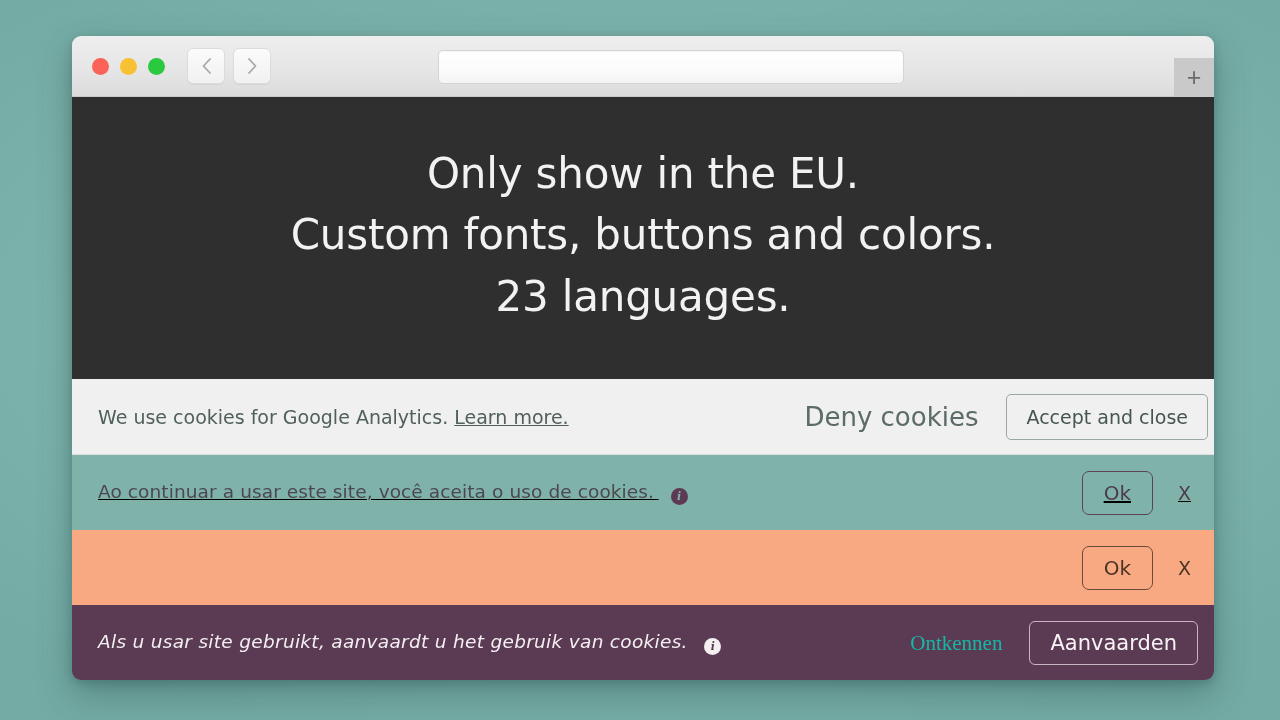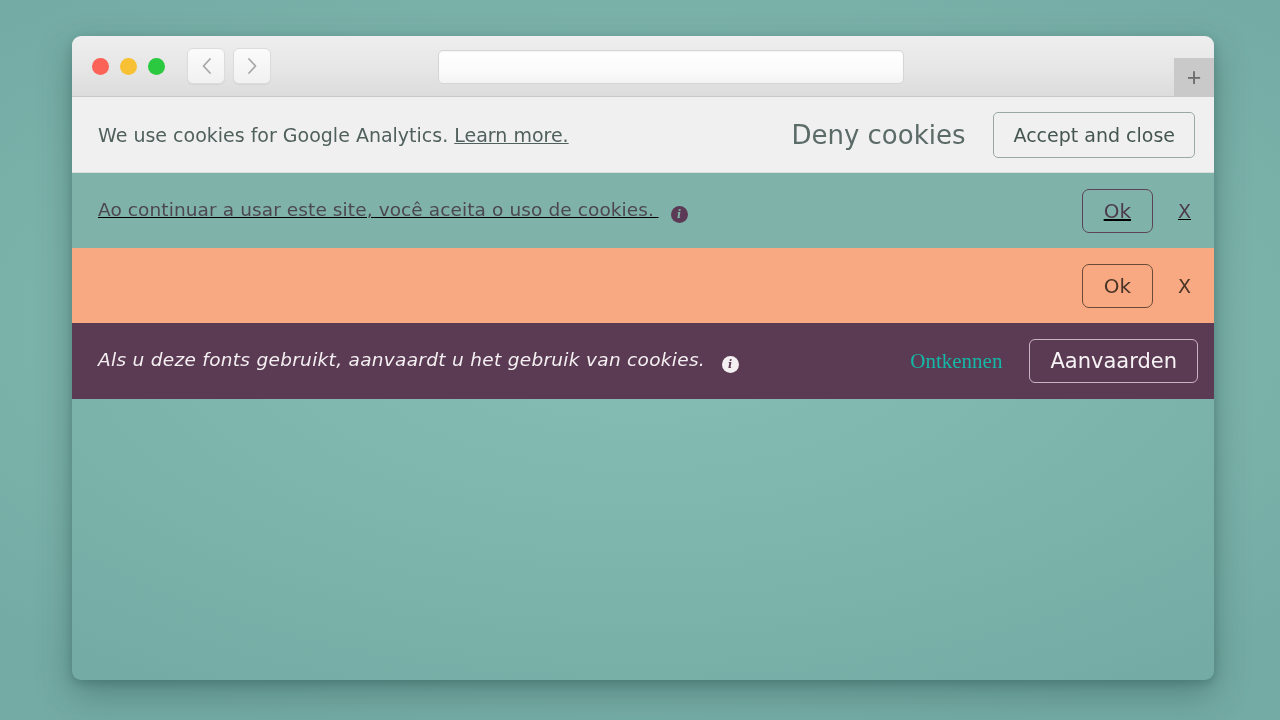--- a/index.html
+++ b/index.html
@@ -181,21 +181,21 @@
     margin-right: 28px;
   }
   .accept-btn {
     font-family: "DejaVu Sans", sans-serif;
     font-size: 19px;
     color: #44564f;
     background: transparent;
     border: 1px solid #9aa8a4;
     border-radius: 5px;
     padding: 11px 19px;
-    margin-right: 19px;
+    margin-right: 6px;
     cursor: pointer;
   }
 
   
   .banner-pt {
     height: 75px;
     background: #7fb3a9;
     text-decoration: underline;
   }
   .banner-pt .msg {
@@ -297,20 +297,25 @@
           <path d="M2 1 L8.5 8 L2 15" fill="none" stroke="#a8a8a8" stroke-width="1.8" stroke-linecap="round" stroke-linejoin="round"></path>
         </svg>
       </div>
     </div>
 
     <input class="url-bar" type="text" value="" placeholder="" style="">
 
     <div class="new-tab-btn">+</div>
   </div>
 
+  <div class="hero">
+    <div class="hero-line">Only show in the EU.</div>
+    <div class="hero-line">Custom fonts, buttons and colors.</div>
+    <div class="hero-line">23 languages.</div>
+  </div>
 
   <div class="banner banner-analytics">
     <div class="banner-text">
       <span class="msg">
         <span>We use cookies for Google Analytics.</span>
         <a href="#">Learn more.</a>
       </span>
     </div>
     <div class="banner-spacer"></div>
     <div class="banner-actions">
@@ -334,21 +339,21 @@
   <div class="banner banner-de">
     <div class="banner-spacer"></div>
     <div class="banner-actions">
       <button class="ok-btn">Ok</button>
       <span class="x-btn">X</span>
     </div>
   </div>
 
   <div class="banner banner-nl">
     <div class="banner-text">
-      <span class="msg">Als u deze fonts gebruikt, aanvaardt u het gebruik van cookies.</span>
+      <span class="msg">Als u usar site gebruikt, aanvaardt u het gebruik van cookies.</span>
       <span class="info-icon">i</span>
     </div>
     <div class="banner-spacer"></div>
     <div class="banner-actions">
       <span class="ontkennen-link">Ontkennen</span>
       <button class="aanvaarden-btn">Aanvaarden</button>
     </div>
   </div>
 
 </div>

